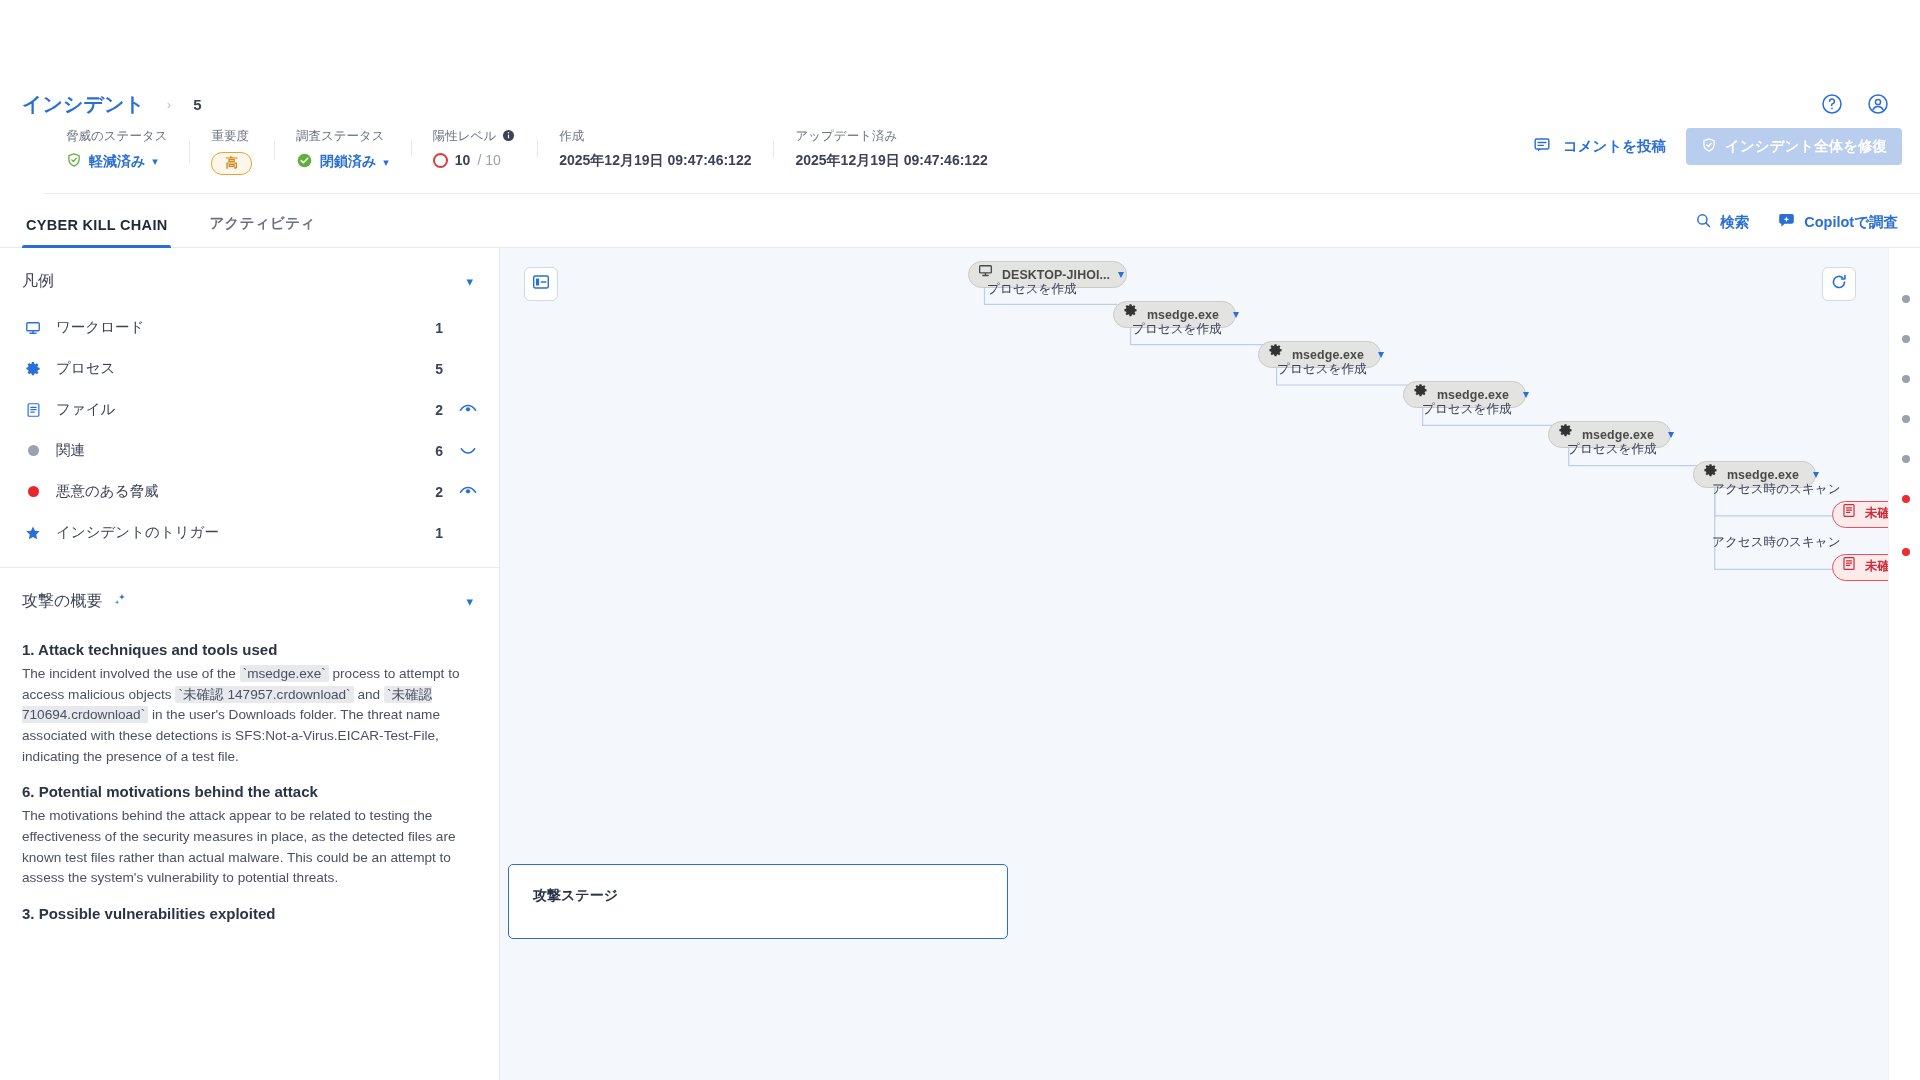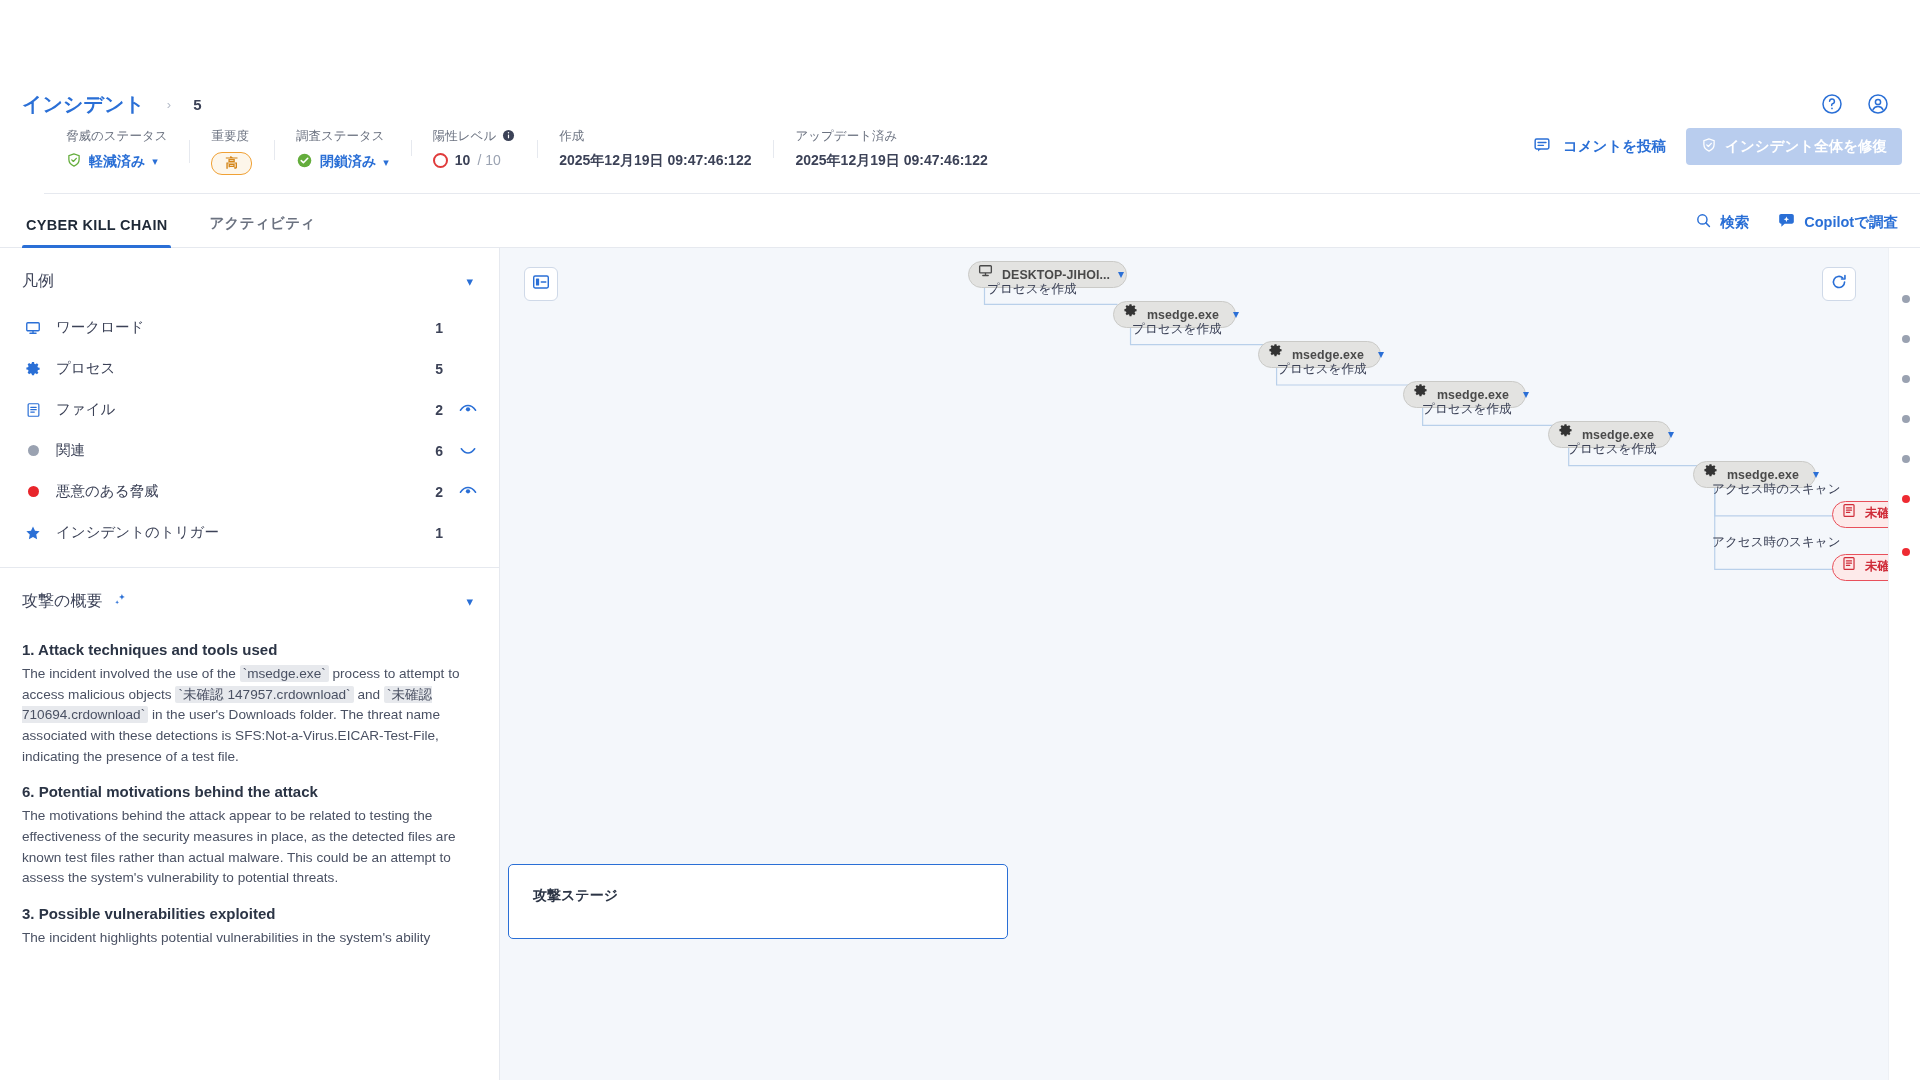--- a/index.html
+++ b/index.html
@@ -443,21 +443,20 @@
     <div class="summary-body">
       <div class="sum-h">1. Attack techniques and tools used</div>
       <div class="sum-p">
         <span>The incident involved the use of the </span><span class="code-chip">`msedge.exe`</span><span> process to attempt to access malicious objects </span><span class="code-chip">`未確認 147957.crdownload`</span><span> and </span><span class="code-chip">`未確認 710694.crdownload`</span><span> in the user's Downloads folder. The threat name associated with these detections is SFS:Not-a-Virus.EICAR-Test-File, indicating the presence of a test file.</span>
       </div>
 
       <div class="sum-h">6. Potential motivations behind the attack</div>
       <div class="sum-p">The motivations behind the attack appear to be related to testing the effectiveness of the security measures in place, as the detected files are known test files rather than actual malware. This could be an attempt to assess the system's vulnerability to potential threats.</div>
 
       <div class="sum-h">3. Possible vulnerabilities exploited</div>
-      <div class="sum-p">The incident highlights potential vulnerabilities in the system's ability</div>
     </div>
   </div>
 
   <div class="graph-wrap">
 
     <svg class="graph-canvas" viewBox="0 0 1378 832" preserveAspectRatio="none">
       <g stroke="#b9d0ea" stroke-width="1.2" fill="none">
         <path d="M481 27 L481 56 L613 56"></path>
         <path d="M626 67 L626 96 L758 96"></path>
         <path d="M771 107 L771 136 L903 136"></path>

